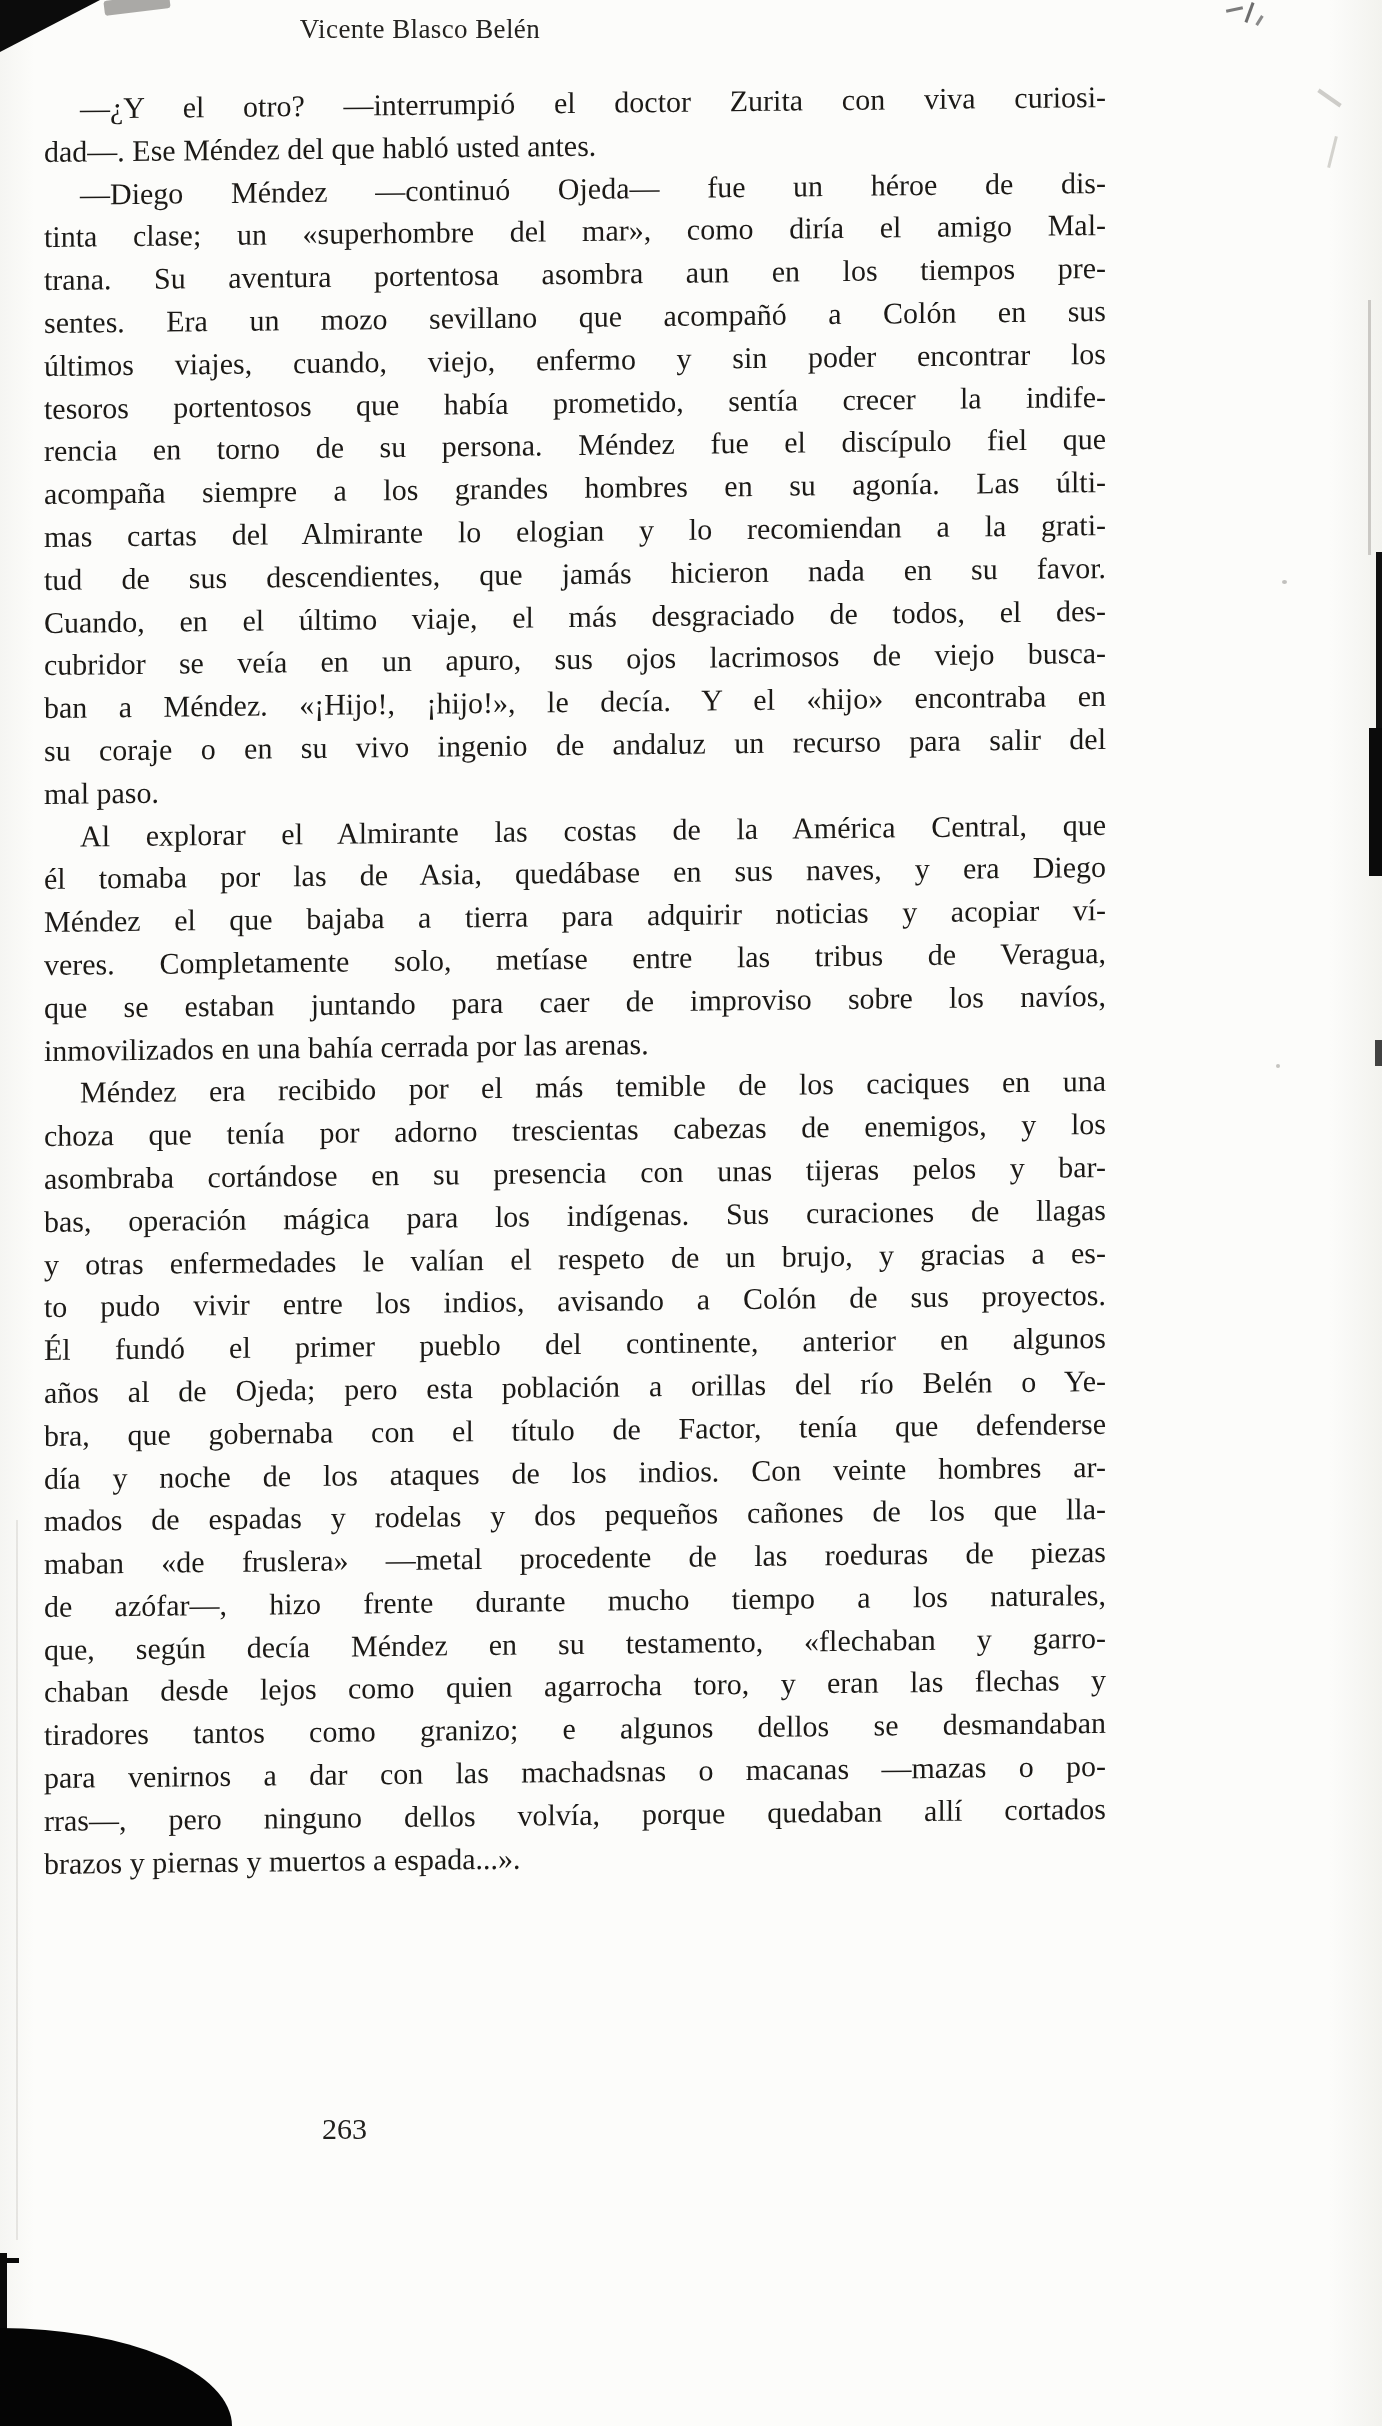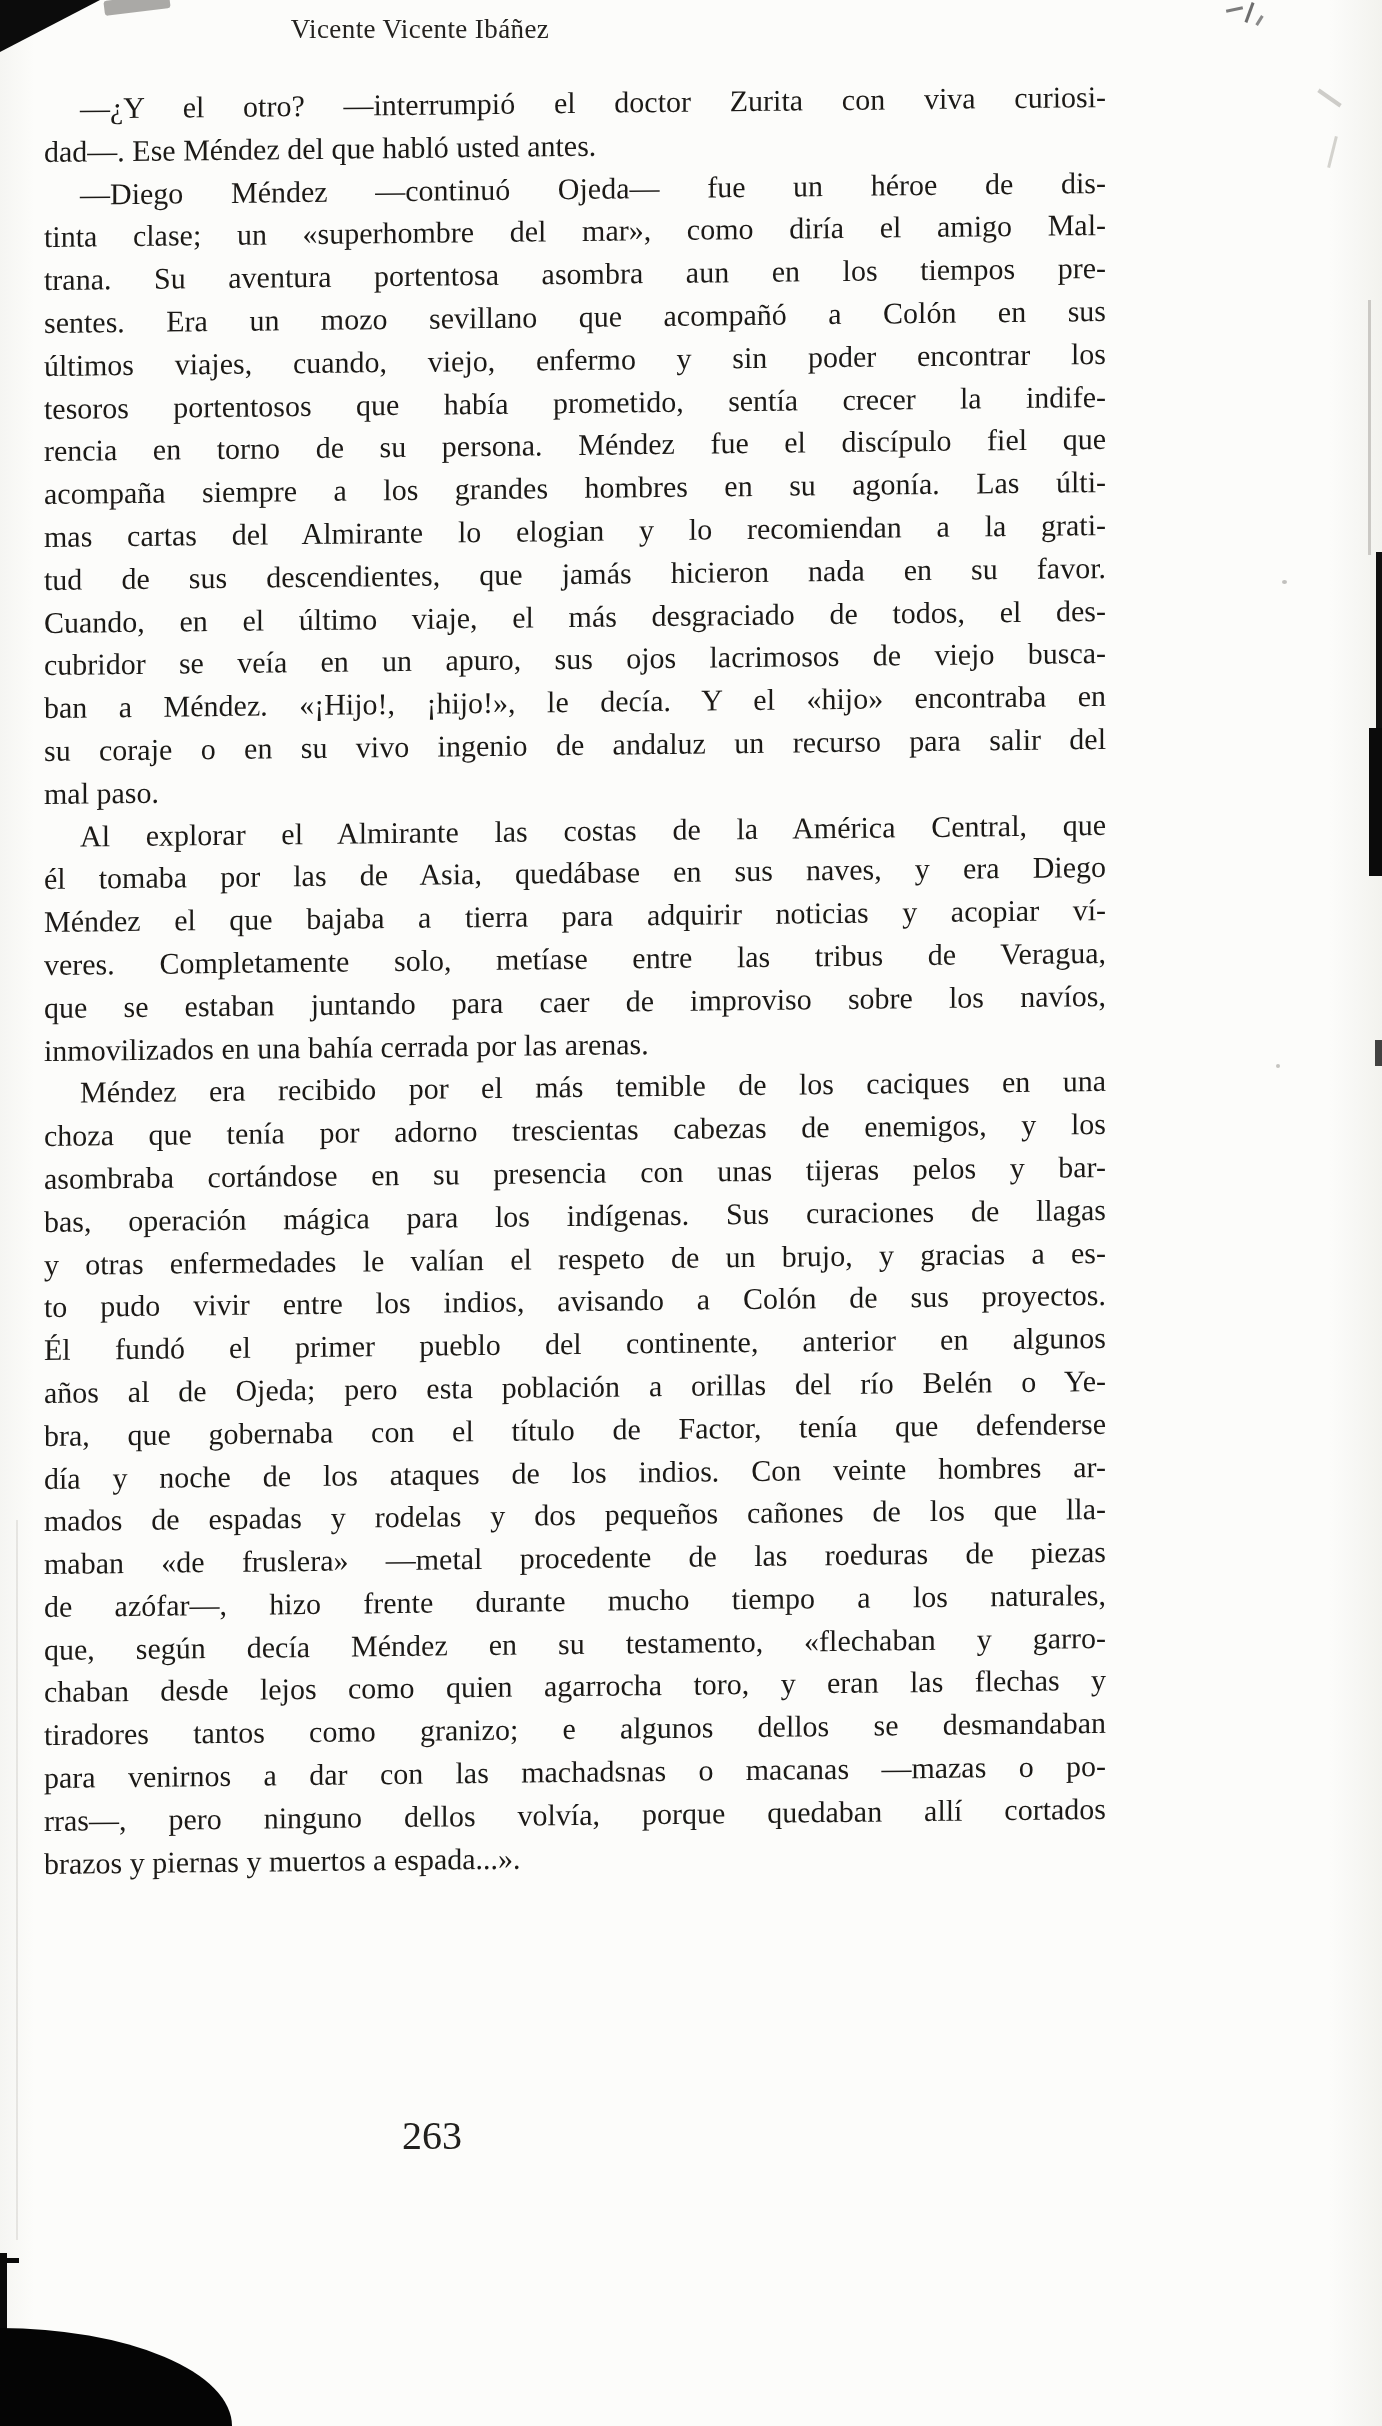--- a/index.html
+++ b/index.html
@@ -40,22 +40,22 @@
     text-align-last: justify;
   }
   .line.first { text-indent: 36px; }
   .line.end { text-align-last: left; }
 
   .page-number {
     position: absolute;
     top: 2112px;
     left: 322px;
     width: 140px;
-    text-align: right;
-    font-size: 40px;
+    text-align: left;
+    font-size: 30px;
     color: #21201d;
   }
 
   
   .mark-topleft-wedge {
     position: absolute; left: 0; top: 0; width: 100px; height: 52px;
     background: #0c0c0c;
     clip-path: polygon(0 0, 100% 0, 0 100%);
   }
   .mark-topleft-smudge {
@@ -81,21 +81,21 @@
     background: #050505;
     border-top-right-radius: 232px 98px;
   }
   .shade-left-low { position: absolute; left: 16px; top: 1520px; width: 2px; height: 720px; background: #cfcdc8; opacity: .45; }
 </style>
 </head>
 <body>
 
 <div class="page" style="color: rgb(28, 26, 23);">
 
-  <div class="running-head">Vicente Vicente Ibáñez</div>
+  <div class="running-head">Vicente Blasco Belén</div>
 
   <div class="text-block">
       <div class="line first">—¿Y el otro? —interrumpió el doctor Zurita con viva curiosi-</div>
       <div class="line end">dad—. Ese Méndez del que habló usted antes.</div>
       <div class="line first">—Diego Méndez —continuó Ojeda— fue un héroe de dis-</div>
       <div class="line">tinta clase; un «superhombre del mar», como diría el amigo Mal-</div>
       <div class="line">trana. Su aventura portentosa asombra aun en los tiempos pre-</div>
       <div class="line">sentes. Era un mozo sevillano que acompañó a Colón en sus</div>
       <div class="line">últimos viajes, cuando, viejo, enfermo y sin poder encontrar los</div>
       <div class="line">tesoros portentosos que había prometido, sentía crecer la indife-</div>

